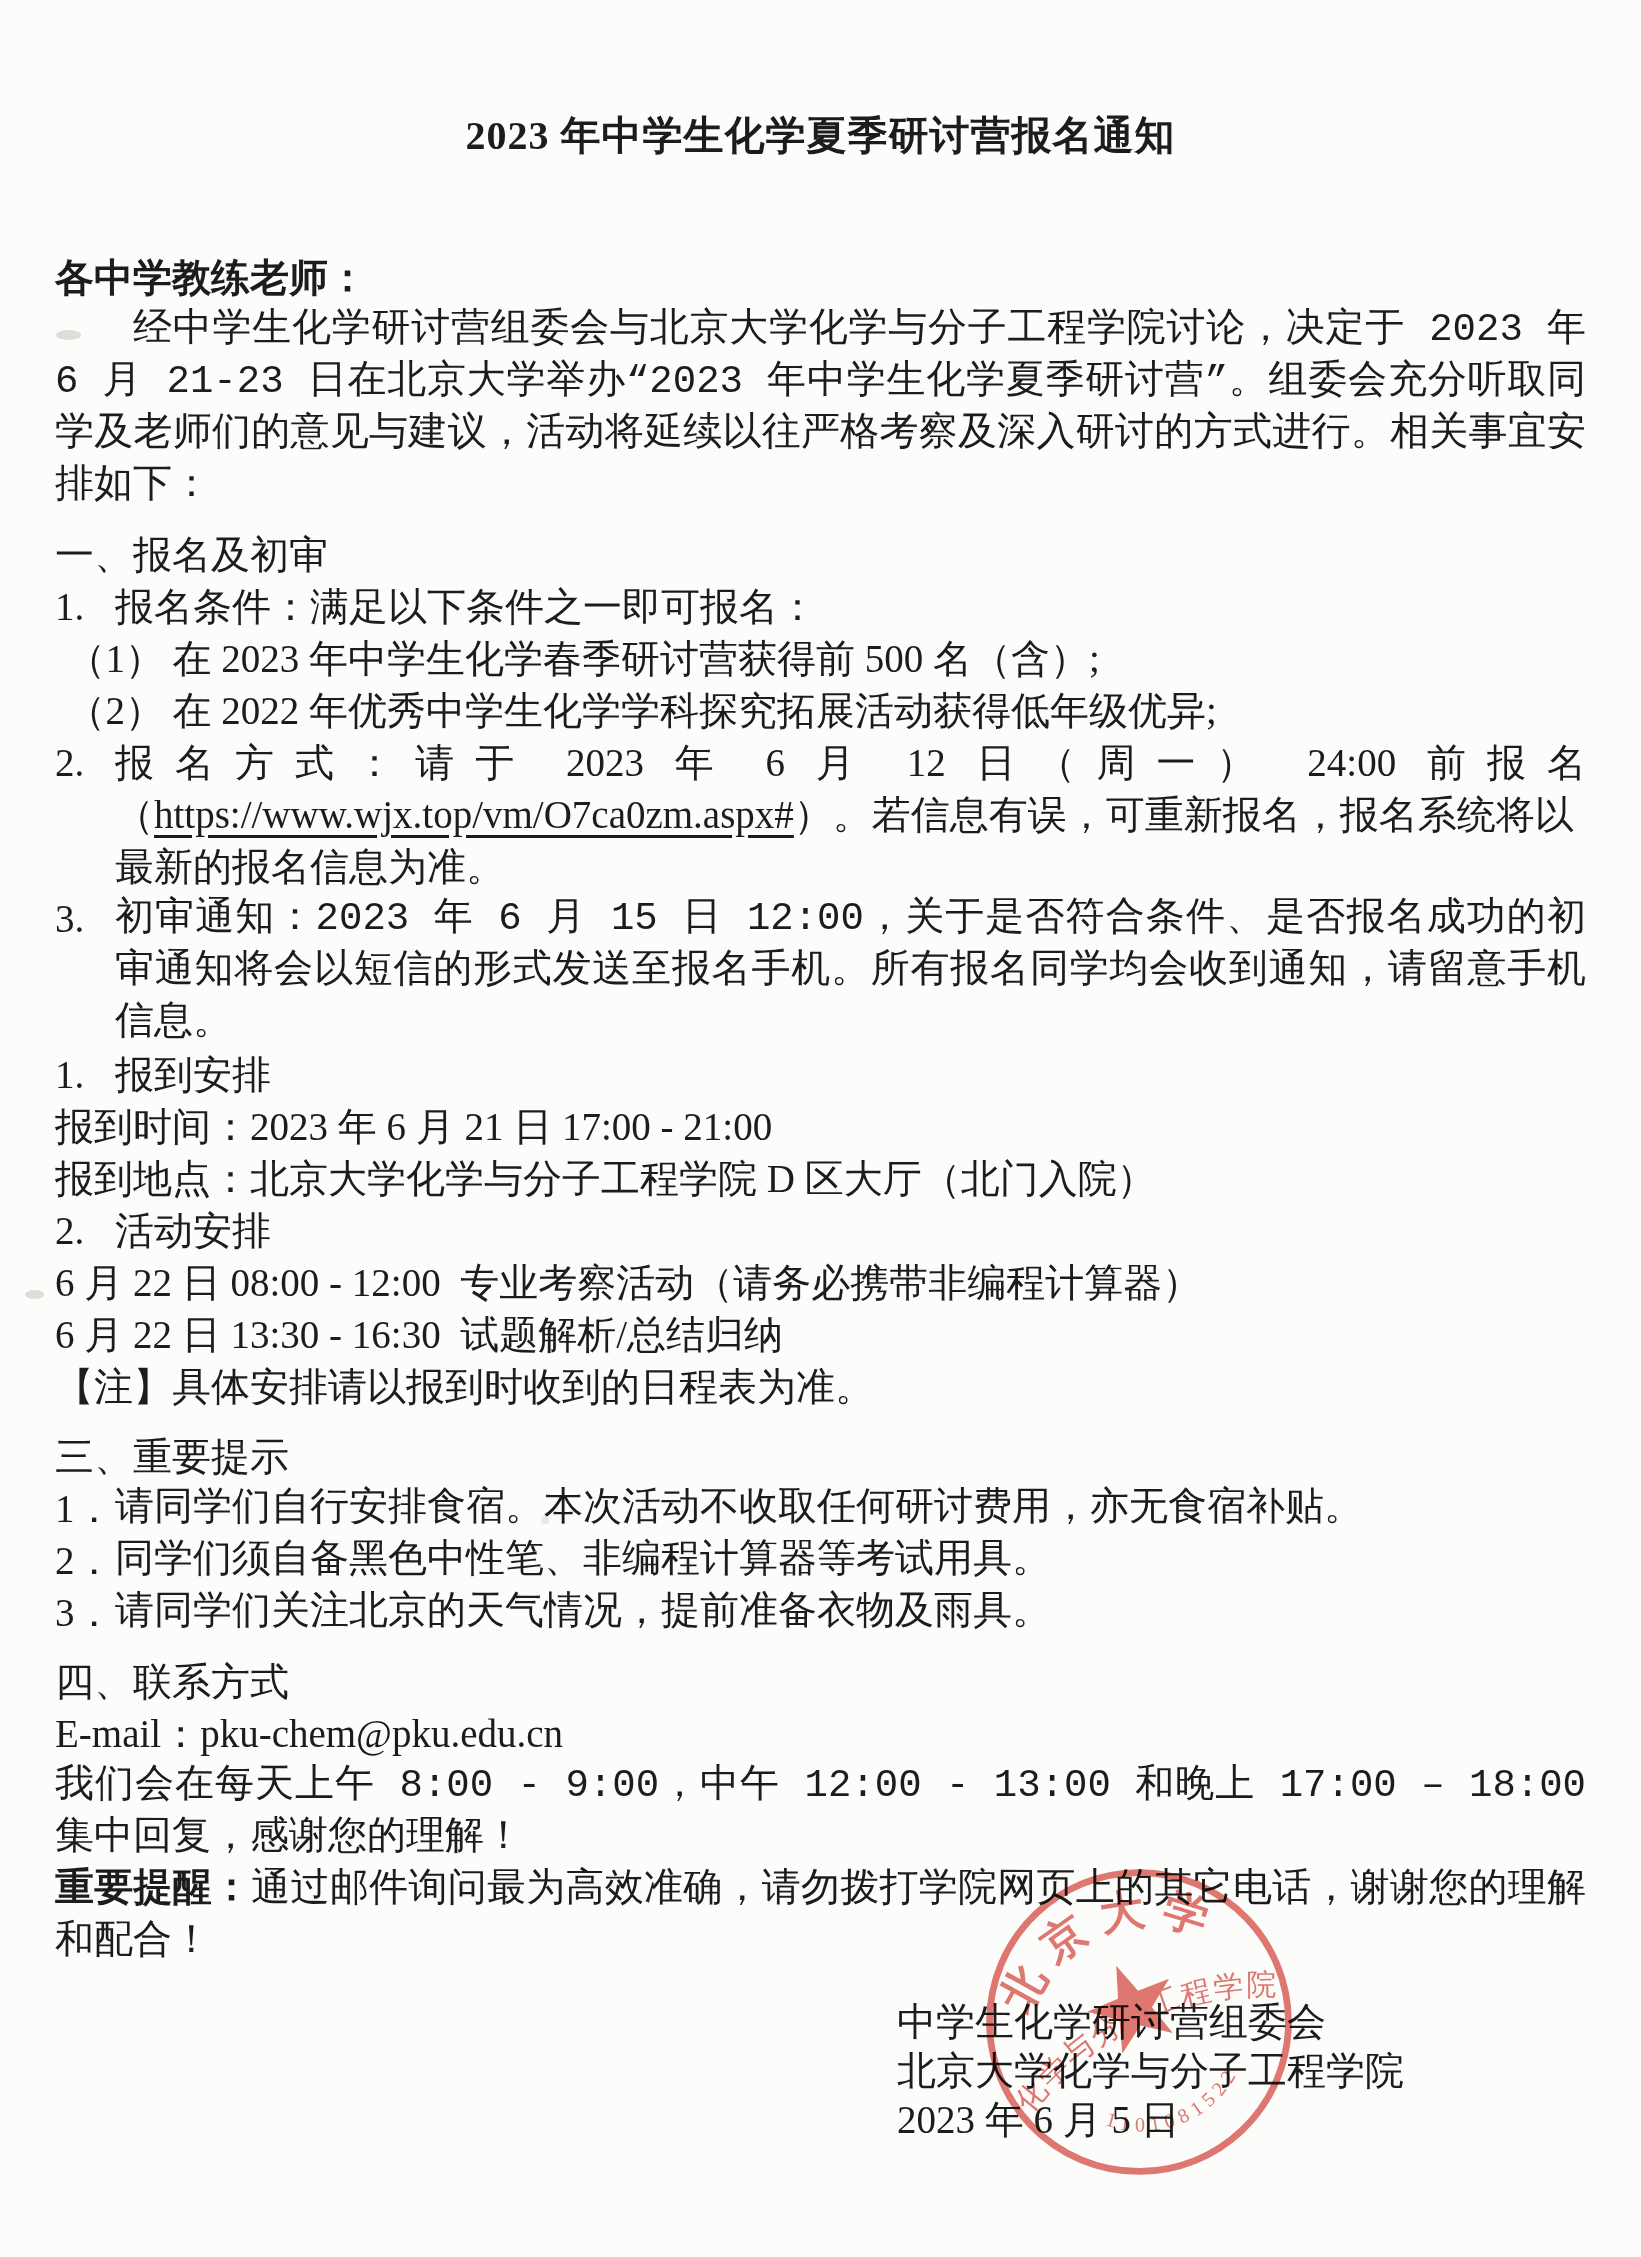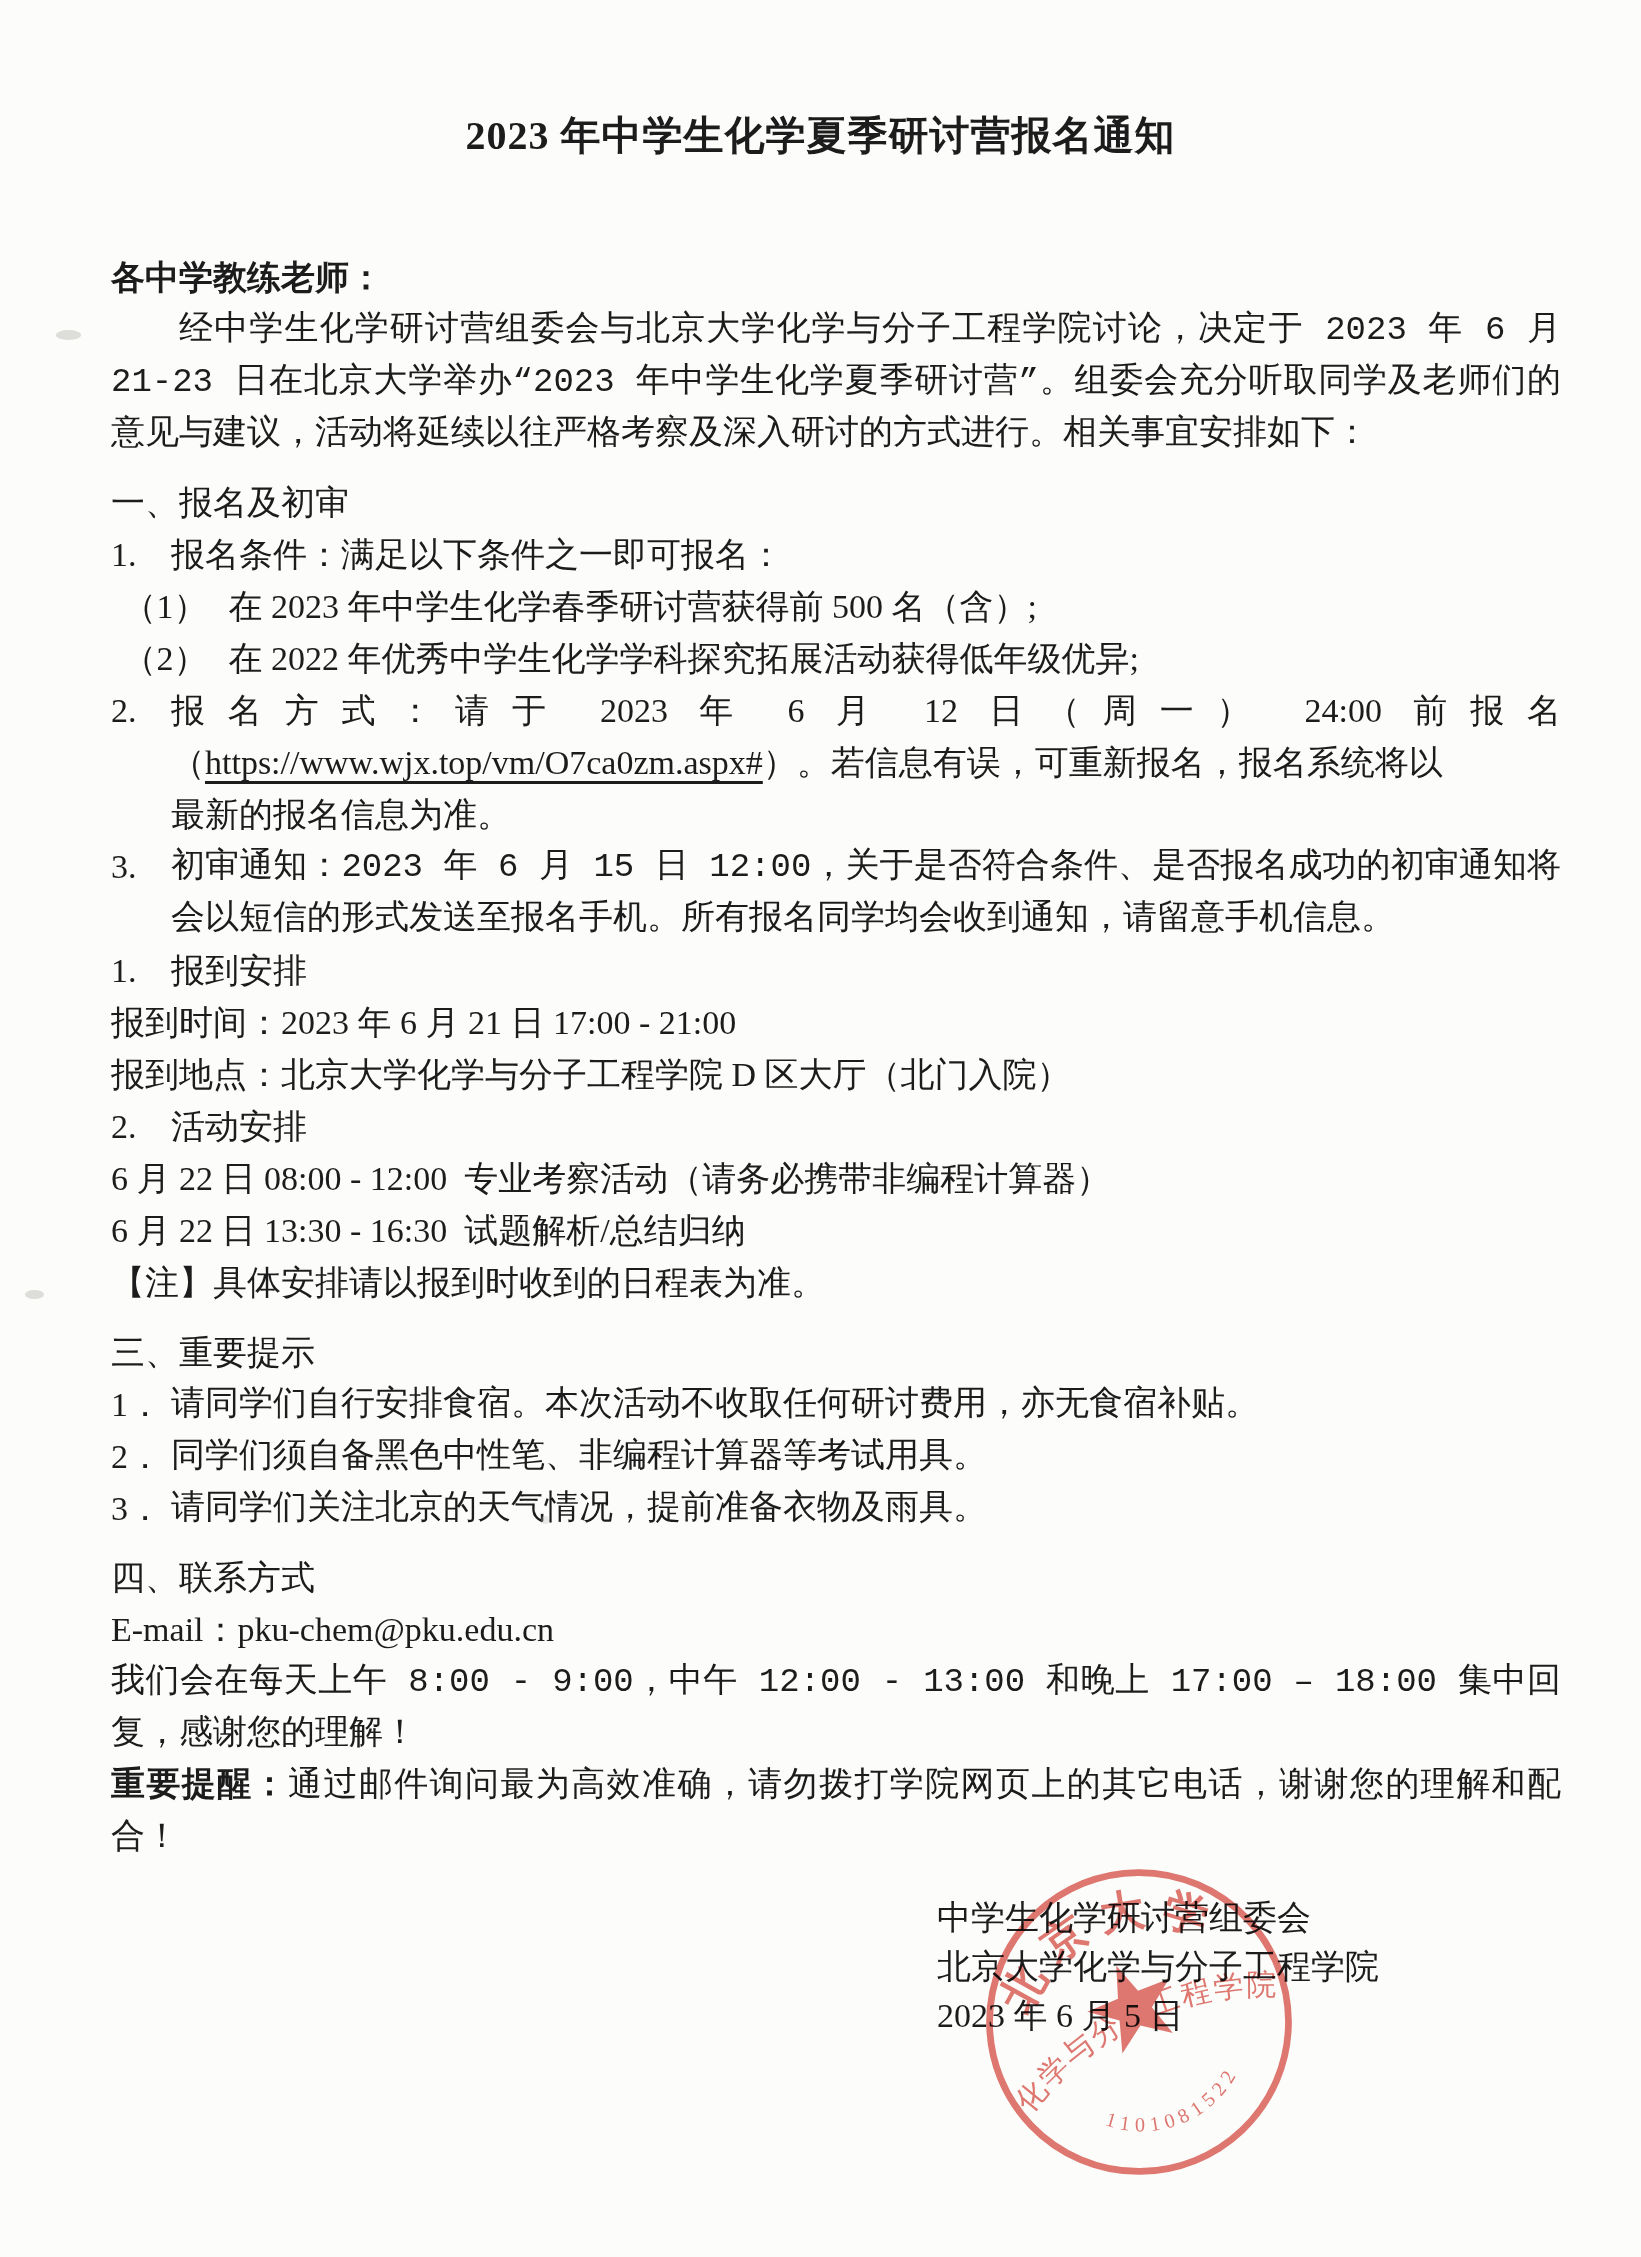--- a/index.html
+++ b/index.html
@@ -4,31 +4,31 @@
 <style>
   html,body { margin:0; padding:0; }
   body {
     width:1641px; height:2257px;
     background:#fcfcfa;
     font-family:"Liberation Serif","DejaVu Serif",serif;
     color:#1c1c1c;
     position:relative;
     overflow:hidden;
   }
-  .page { padding:0 80px; position:relative; }
+  .page { padding:0 55px; position:relative; }
   .t { white-space:pre-wrap; }
   .doc-title {
     padding-top:108px;
     margin-bottom:89px;
     text-align:center;
     font-size:40px;
     font-weight:bold;
     letter-spacing:1px;
   }
-  .body-text { font-size:34px; line-height:52px;margin-left:31px; }
+  .body-text { font-size:39px; line-height:52px; }
   .salutation { font-weight:bold; }
   .indent2 { text-indent:2em; }
   .justify { text-align:justify;font-family:Liberation Mono, monospace; }
   .justify-last { text-align:justify; text-align-last:justify; }
   .sec-h { font-weight:normal; margin-top:17.4px; }
   .li { display:flex; align-items:flex-start; }
   .li .no { flex:0 0 60px; }
   .li.paren { padding-left:11.6px; }
   .li.paren .no { flex:0 0 106px; }
   .li .libody { flex:1; min-width:0; }

